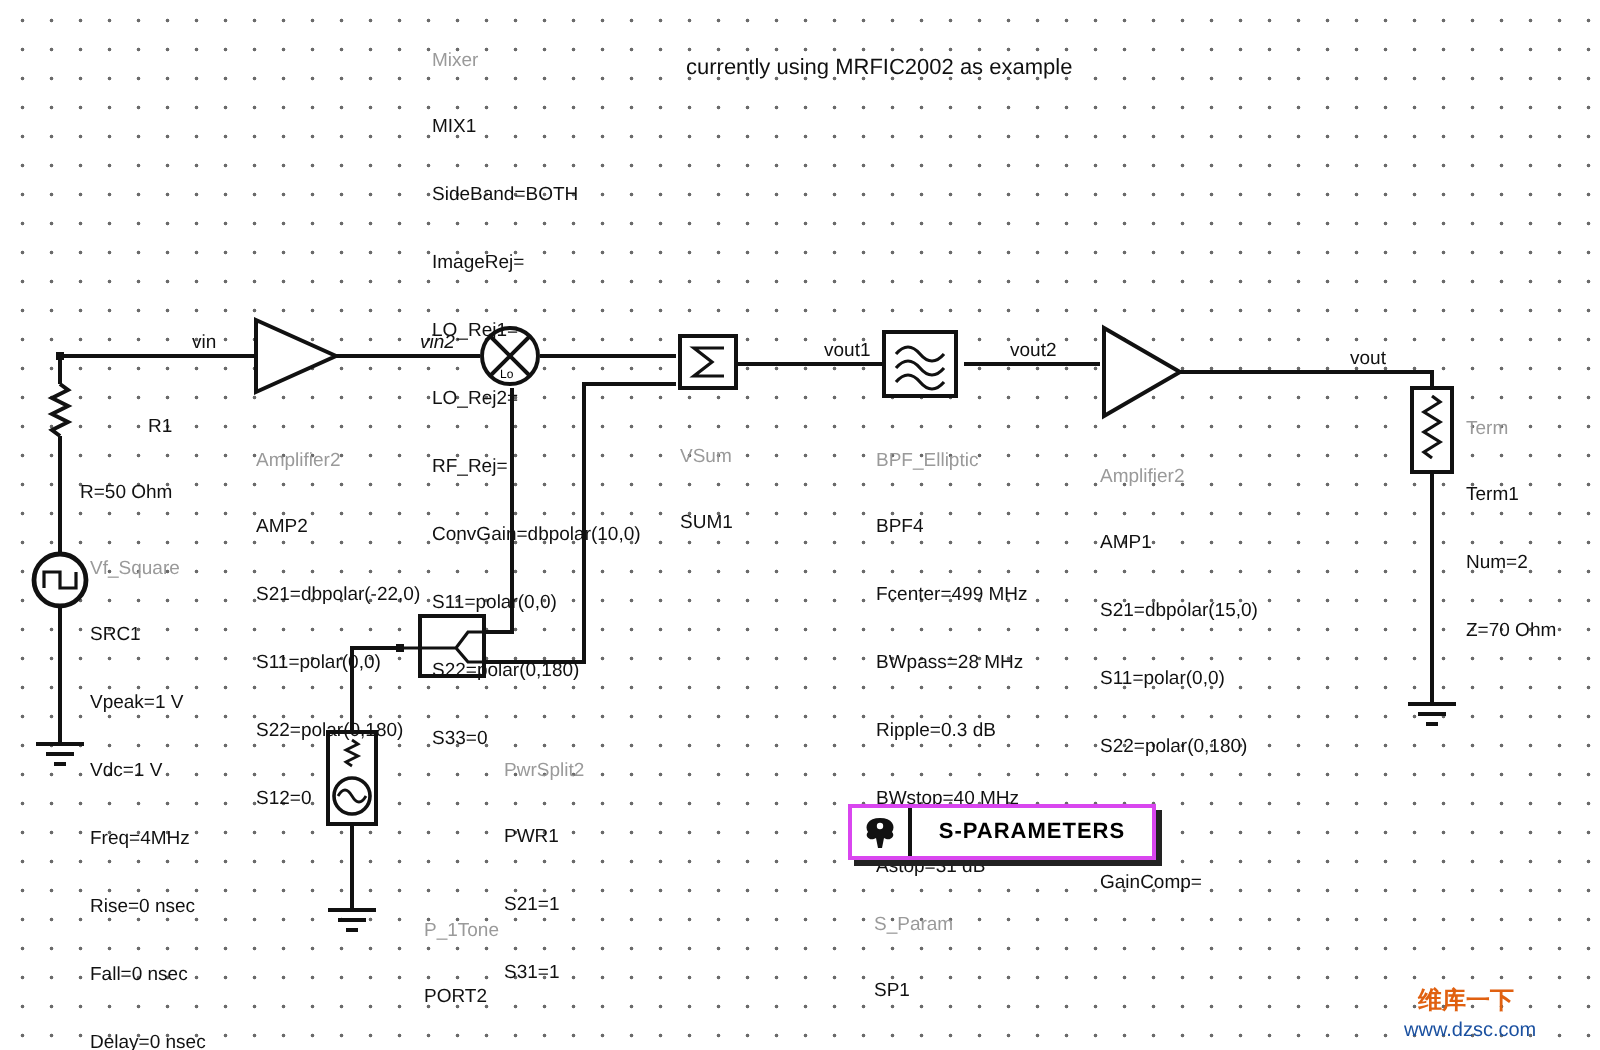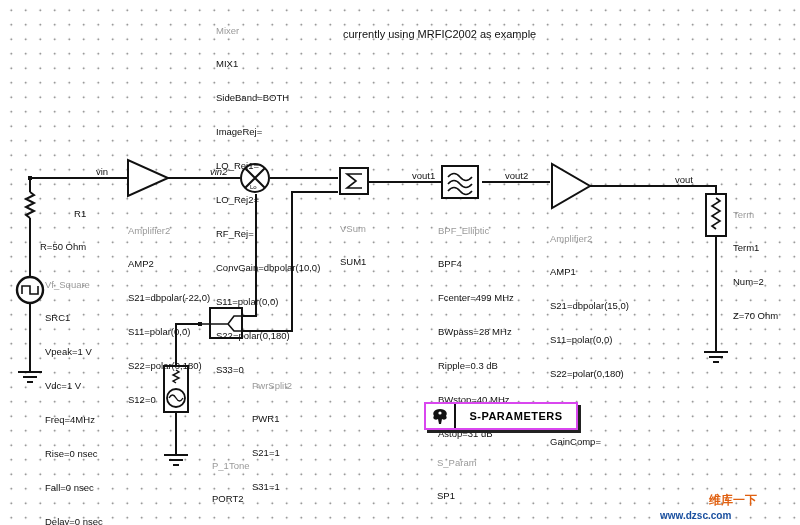--- a/index.html
+++ b/index.html
@@ -17,21 +17,21 @@
   .net { position:absolute; font-size:9.5px; color:#111; }
   .note { position:absolute; font-size:11px; color:#111; }
   .sparam-box {
     position:absolute; left:424px; top:402px; width:150px; height:24px;
     border:2px solid #d946ef; background:#fff; box-shadow:3px 3px 0 #222;
     display:flex; align-items:center;
   }
   .sparam-icon { width:28px; height:24px; border-right:2px solid #111; display:flex; align-items:center; justify-content:center; }
   .sparam-title { flex:1; text-align:center; font-size:11px; letter-spacing:0.5px; font-weight:bold; }
   .watermark { position:absolute; left:692px; top:492px; font-size:12px; font-weight:bold; color:#e06010;margin-left:17px; }
-  .watermark-url { position:absolute; left:660px; top:510px; font-size:10px; font-weight:bold; color:#1a50a0; }
+  .watermark-url { position:absolute; left:702px; top:510px; font-size:10px; font-weight:normal; color:#1a50a0; }
 </style>
 </head>
 <body>
 
 <svg id="wires" viewBox="0 0 800 525">
   <g stroke="#111" stroke-width="2" fill="none">
 
     <path d="M30 178 H128"></path>
 
     <path d="M30 178 V192"></path>

